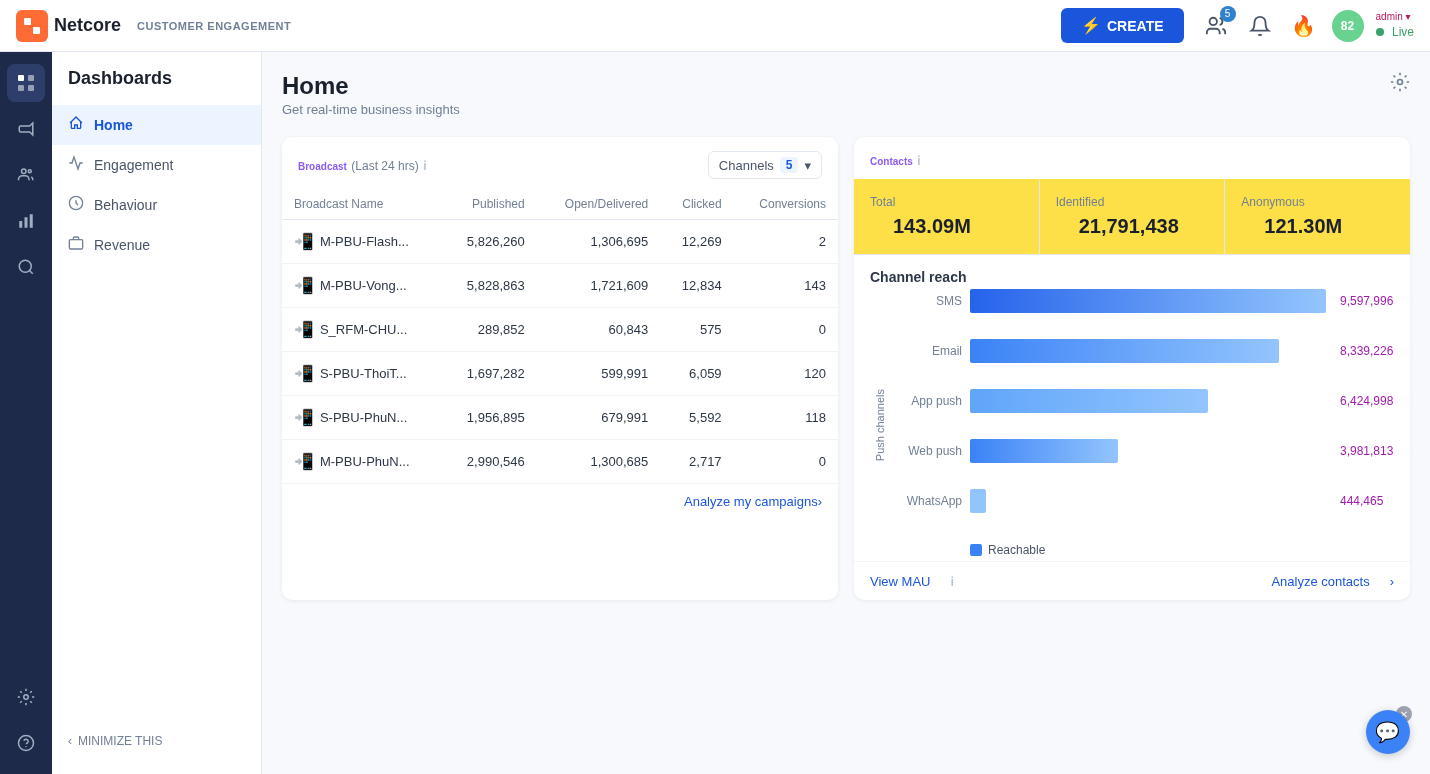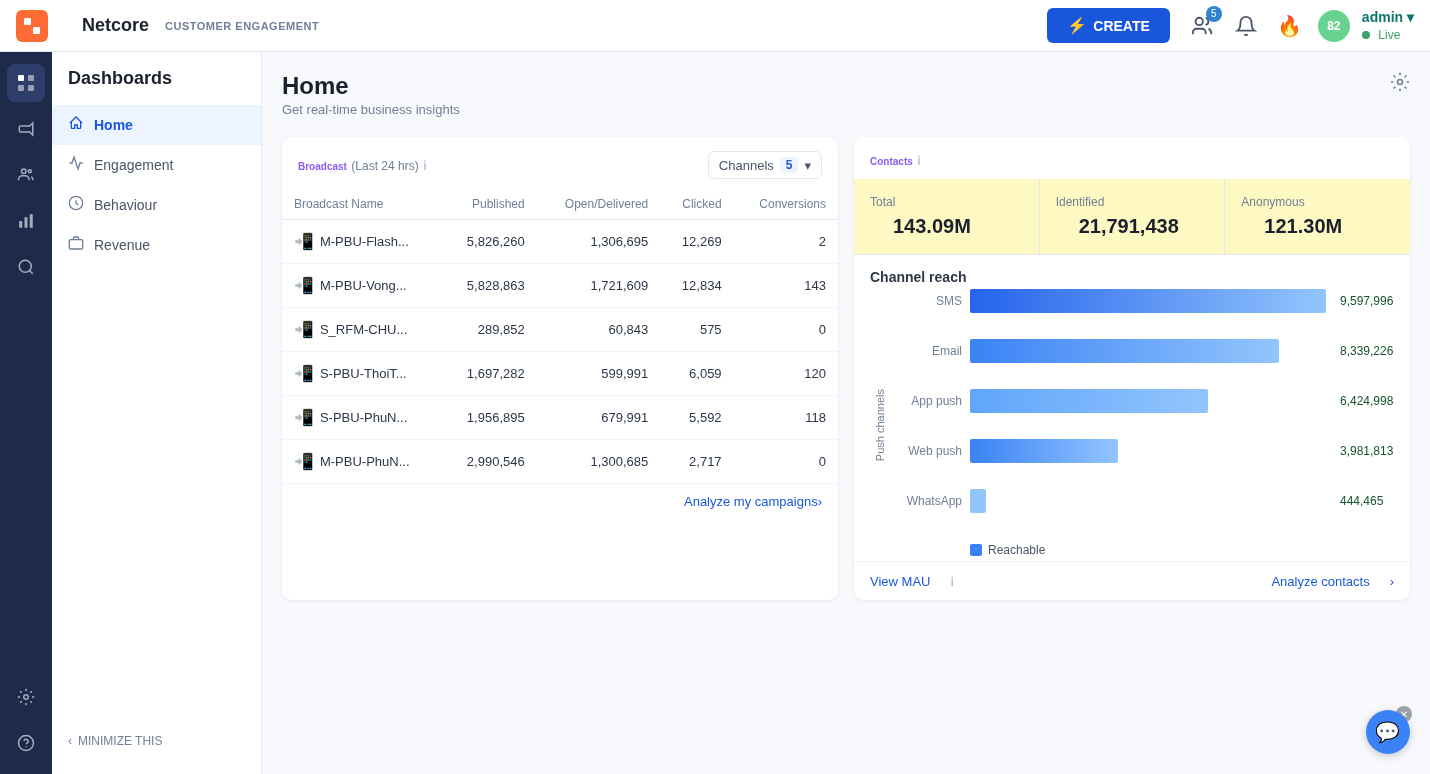--- a/index.html
+++ b/index.html
@@ -11,21 +11,21 @@
       height: 52px;
       display: flex;
       align-items: center;
       padding: 0 16px;
       border-bottom: 1px solid #e2e8f0;
       z-index: 100;
       flex-shrink: 0;
     }
     .topnav-logo { display: flex; align-items: center; gap: 6px; margin-right: 16px; }
     .logo-icon { width: 32px; height: 32px; background: #ff6b35; border-radius: 6px; display: flex; align-items: center; justify-content: center; font-weight: bold; color: #fff; font-size: 14px; }
-    .logo-text { font-size: 18px; font-weight: 700; color: #1a202c; margin-left: 28px; }
+    .logo-text { font-size: 18px; font-weight: 700; color: #1a202c; }
     .topnav-product { font-size: 11px; color: #718096; font-weight: 700; letter-spacing: 0.5px; margin-right: auto; }
     .create-btn {
       background: #1a56db;
       color: #fff;
       border: none;
       padding: 8px 20px;
       border-radius: 6px;
       font-size: 14px;
       font-weight: 600;
       cursor: pointer;
@@ -39,21 +39,21 @@
     .nav-icon-wrapper { position: relative; cursor: pointer; width: 32px; height: 32px; display: flex; align-items: center; justify-content: center; }
     .nav-icon-badge {
       position: absolute; top: -4px; right: -4px;
       background: #3182ce; color: #fff; border-radius: 50%;
       width: 16px; height: 16px; font-size: 10px;
       display: flex; align-items: center; justify-content: center;
     }
     .flame-icon { color: #e53e3e; font-size: 20px; }
     .score-badge { background: #68d391; color: #fff; border-radius: 50%; width: 32px; height: 32px; display: flex; align-items: center; justify-content: center; font-size: 12px; font-weight: 700; }
     .admin-area { display: flex; align-items: center; gap: 6px; cursor: pointer; }
-    .admin-name { font-size: 14px; font-weight: 700; color: #0f766e; }
+    .admin-name { font-size: 10px; font-weight: 400; color: #be185d; }
     .live-dot { width: 8px; height: 8px; background: #38a169; border-radius: 50%; display: inline-block; margin-right: 4px; }
     .live-text { font-size: 12px; color: #38a169; }
     .admin-info { display: flex; flex-direction: column; }
 
     
     .main-layout { display: flex; flex: 1; overflow: hidden; }
 
     
     .icon-sidebar {
       width: 52px;
@@ -171,29 +171,29 @@
     .row-icon { color: #9f7aea; font-size: 16px; margin-right: 6px; }
     .broadcast-name-cell { display: flex; align-items: center; }
     .analyze-link {
       display: flex; align-items: center; justify-content: flex-end;
       padding: 10px 16px;
       font-size: 13px; color: #1a56db; cursor: pointer;
     }
 
     
     .contacts-grid { display: grid; grid-template-columns: 1fr 1fr 1fr; gap: 1px; background: #e2e8f0; border-bottom: 1px solid #e2e8f0; }
-    .contact-stat { background: #fef9c3; padding: 16px; }
+    .contact-stat { background: #fde047; padding: 16px; }
     .contact-stat-label { font-size: 12px; color: #718096; margin-bottom: 6px; }
     .contact-stat-value { font-size: 20px; font-weight: 700; color: #1a202c; margin-left: 23px; }
     .channel-reach-title { padding: 14px 16px 4px; font-size: 14px; font-weight: 600; color: #2d3748; }
     .chart-row { display: flex; align-items: center; gap: 8px; margin-bottom: 26px; }
     .chart-label { font-size: 12px; color: #718096; width: 72px; text-align: right; flex-shrink: 0; }
     .chart-bar-container { flex: 1; height: 24px; position: relative; }
     .chart-bar { height: 100%; border-radius: 2px; background: linear-gradient(90deg, #3b82f6, #60a5fa); }
-    .chart-value { font-size: 12px; color: #14532d; margin-left: 6px; flex-shrink: 0; width: 70px; }
+    .chart-value { font-size: 12px; color: #a21caf; margin-left: 6px; flex-shrink: 0; width: 70px; }
     .bar-chart-wrapper { display: flex; position: relative; padding-left: 20px; }
     .y-axis-label {
       writing-mode: vertical-rl;
       transform: rotate(180deg);
       font-size: 11px;
       color: #718096;
       margin-right: 4px;
       align-self: center;
     }
     .bars-area { flex: 1; }

